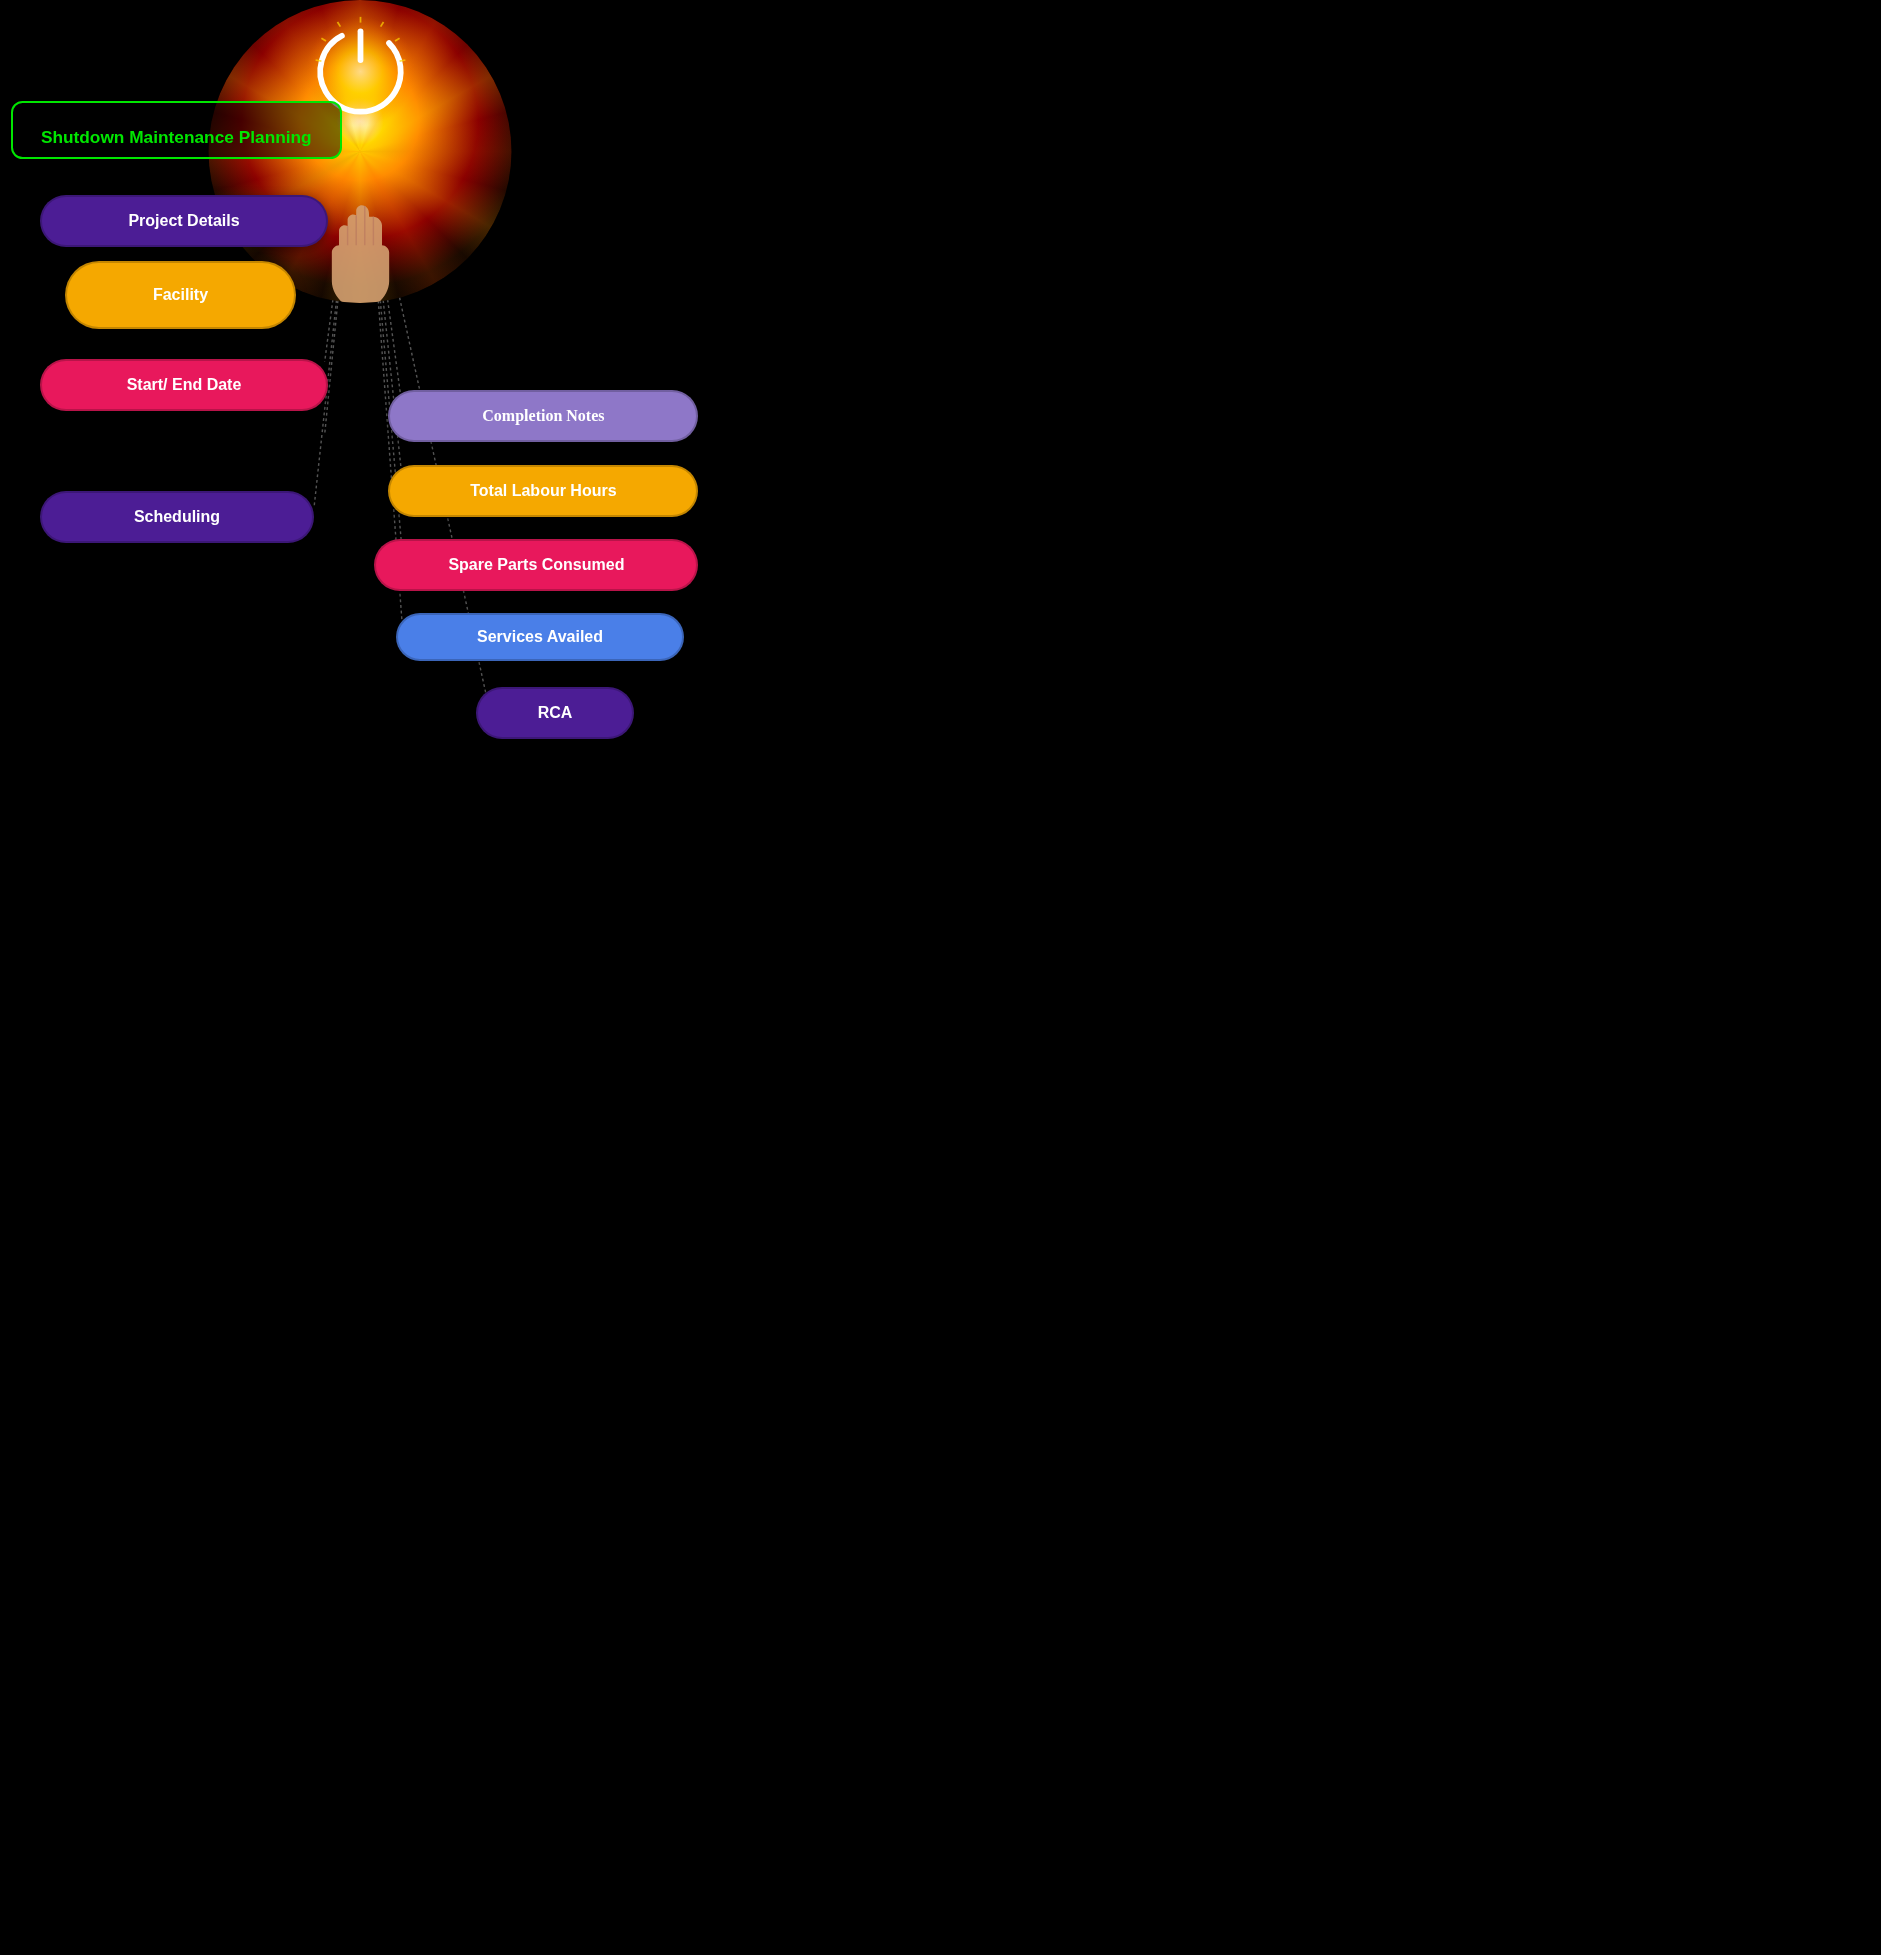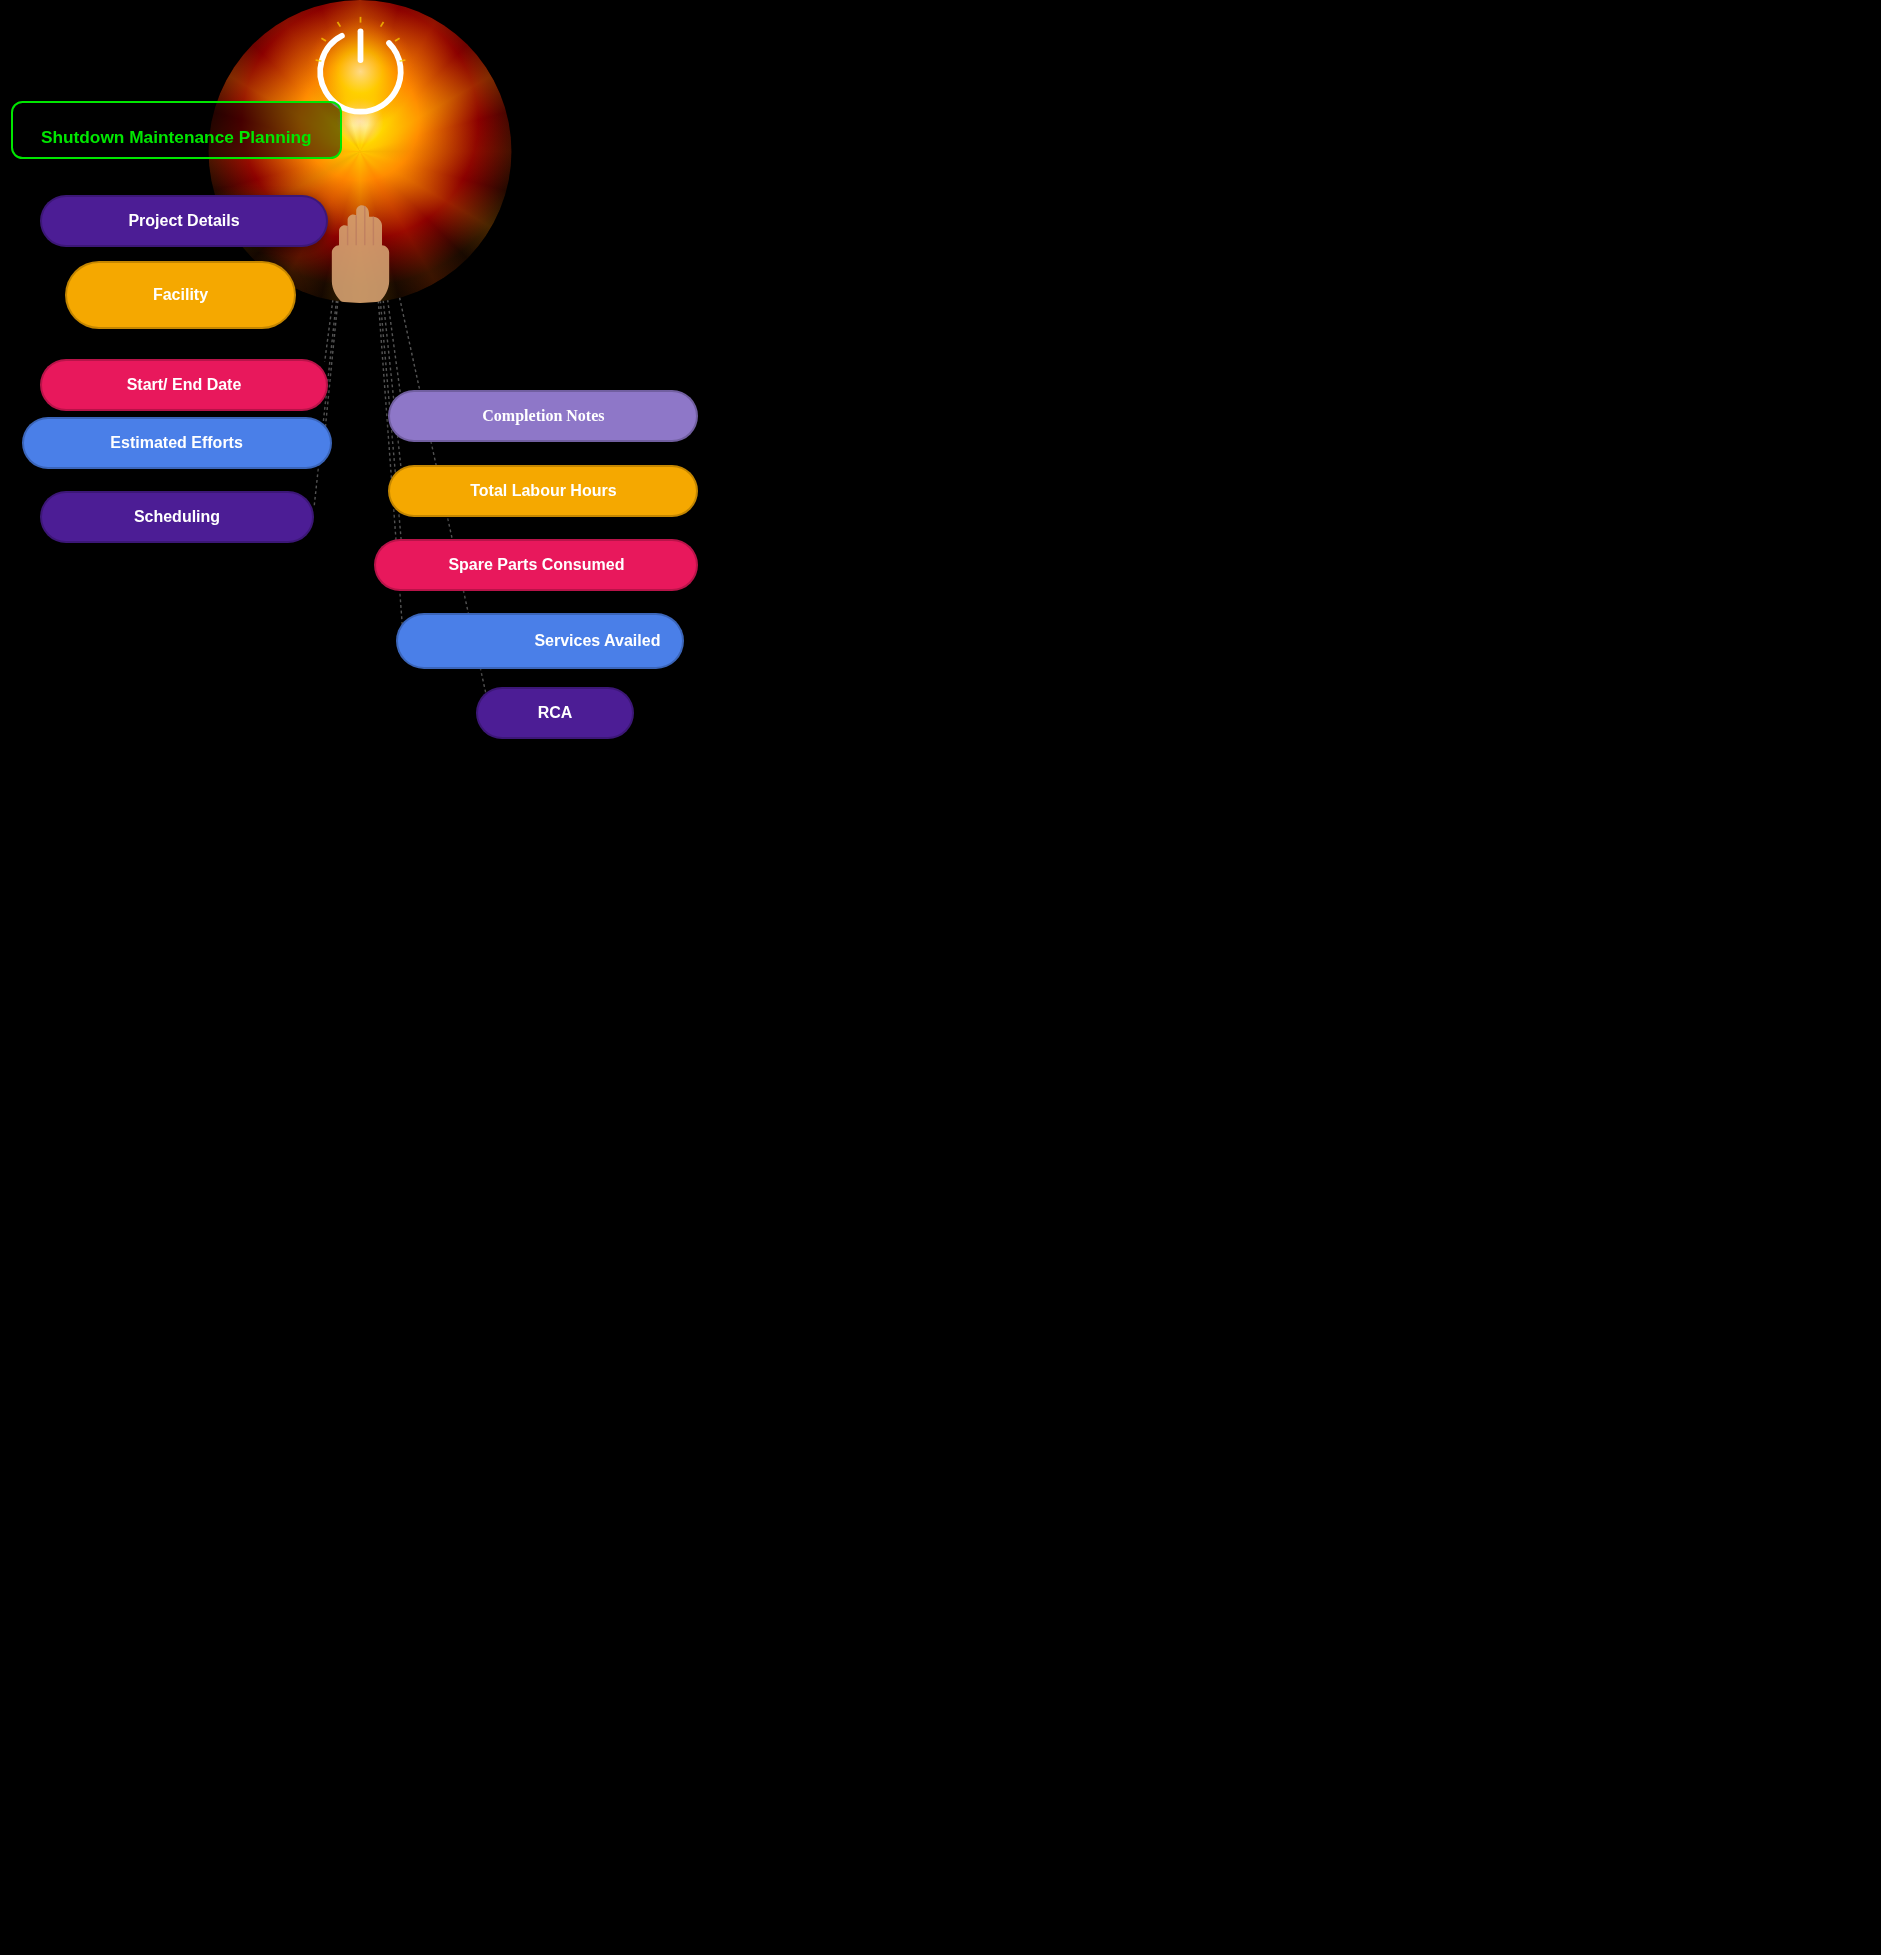--- a/index.html
+++ b/index.html
@@ -148,22 +148,21 @@
       top: 539px;
       right: 21.6px;
       width: 324px;
       height: 52px;
     }
 
     .services-availed {
       top: 613px;
       right: 36px;
       width: 288px;
-      height: 56px;
-      justify-content: flex-end;
+      height: 48px;
     }
 
     .rca {
       top: 687px;
       right: 86px;
       width: 158px;
       height: 52px;
     }
 
     
@@ -248,23 +247,20 @@
   </div>
 
   <div class="card gold facility">
     <span>Facility</span>
   </div>
 
   <div class="card pink start-end-date">
     <span>Start/ End Date</span>
   </div>
 
-  <div class="card blue estimated-efforts">
-    <span>Estimated Efforts</span>
-  </div>
 
   <div class="card purple scheduling">
     <span>Scheduling</span>
   </div>
 
 
   <div class="card light-purple completion-notes">
     <span>Completion Notes</span>
   </div>
 

